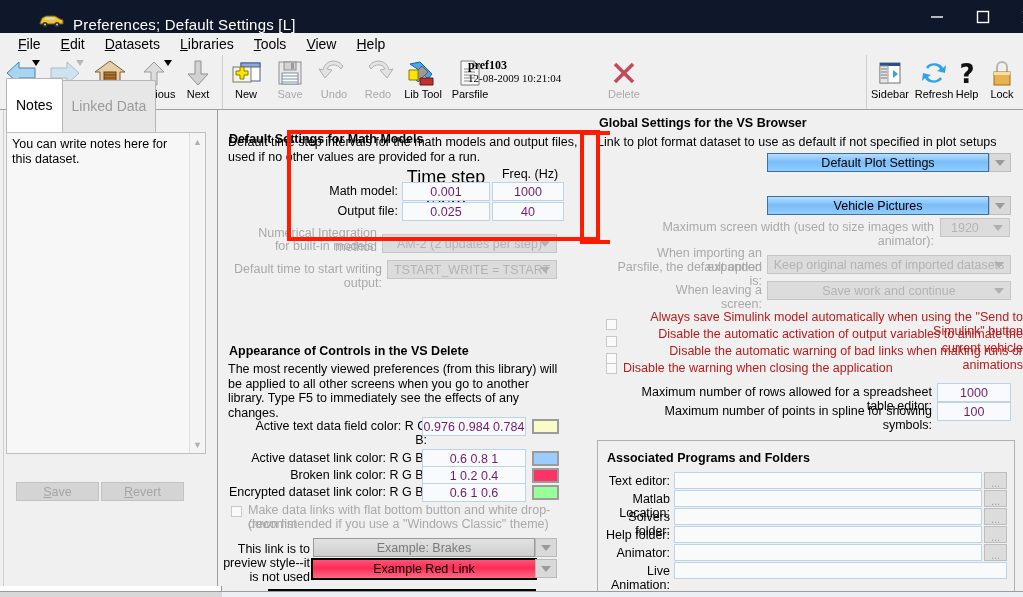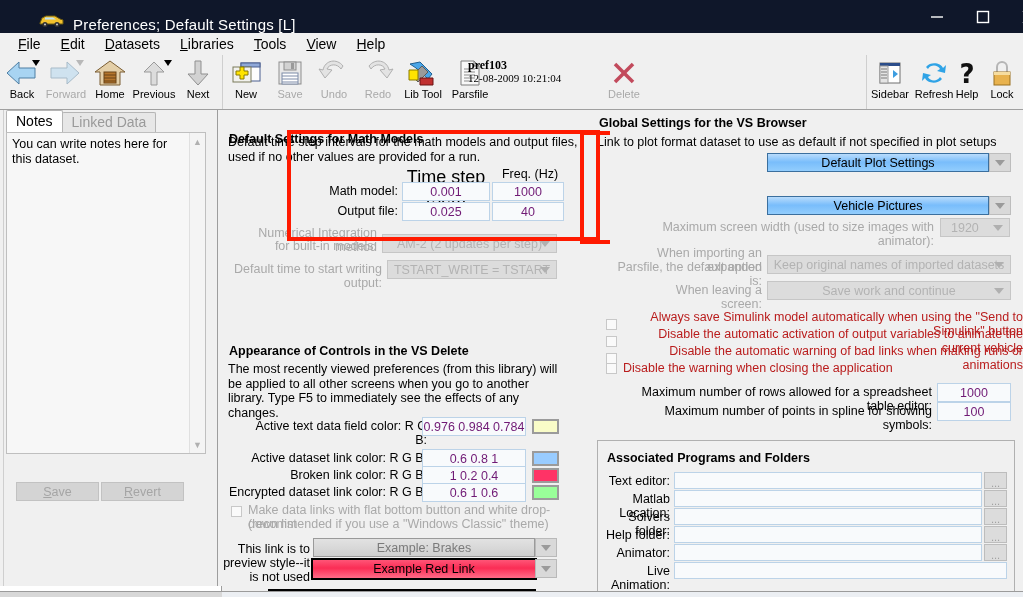--- a/index.html
+++ b/index.html
@@ -47,21 +47,21 @@
   .tb-sep{position:absolute;top:0;width:1px;height:54px;background:#cfcfcf;}
 
   .parsfile-block{position:absolute;top:4px;left:468px;display:flex;align-items:flex-start;font-family:Liberation Serif, serif;}
   .pf-name{font-size:12px;font-weight:bold;line-height:13px;}
   .pf-date{font-size:11px;line-height:13px;}
 
   
   .leftpanel{position:absolute;left:0;top:110px;width:218px;height:487px;background:#f0f0f0;}
   .tabs{position:absolute;left:6px;top:2px;height:20px;display:flex;align-items:flex-end;}
   .tab{
-    height:19px;line-height:19px;padding:0 9px;font-size:14px;
+    height:19px;line-height:19px;padding:16px 9px;font-size:14px;
     border:1px solid #b5b5b5;border-bottom:none;background:#e7e7e7;color:#9a9a9a;
     margin-right:-1px;border-radius:2px 2px 0 0;
   }
   .tab.active{background:#ffffff;color:#000;height:21px;line-height:21px;}
   .notes-box{
     position:absolute;left:6px;top:22px;width:200px;height:322px;
     background:#f7f7f7;border:1px solid #bfbfbf;box-sizing:border-box;
   }
   .notes-text{padding:4px 5px;font-size:12.5px;line-height:15px;color:#000;width:175px;}
   .notes-scroll{position:absolute;right:0;top:0;width:15px;height:100%;background:#f4f4f4;border-left:1px solid #e0e0e0;}

